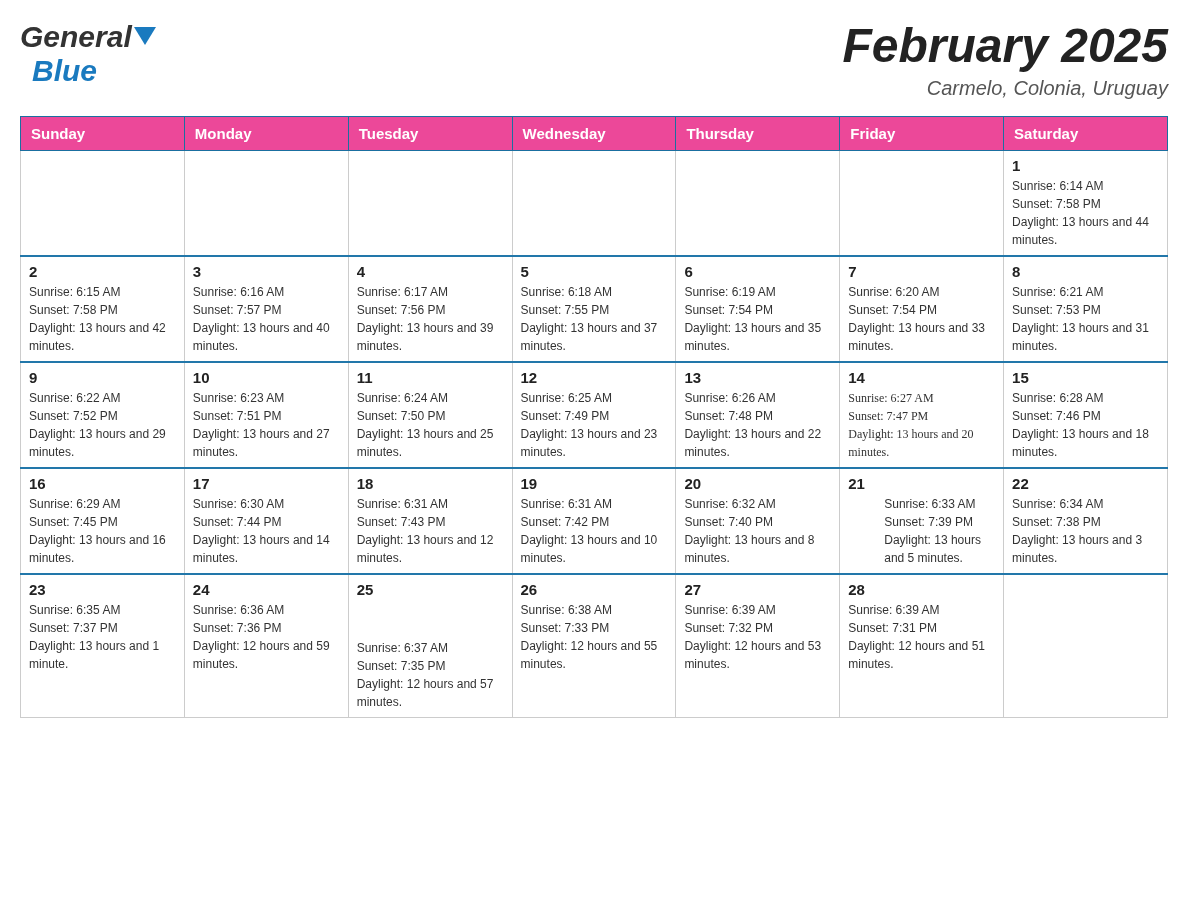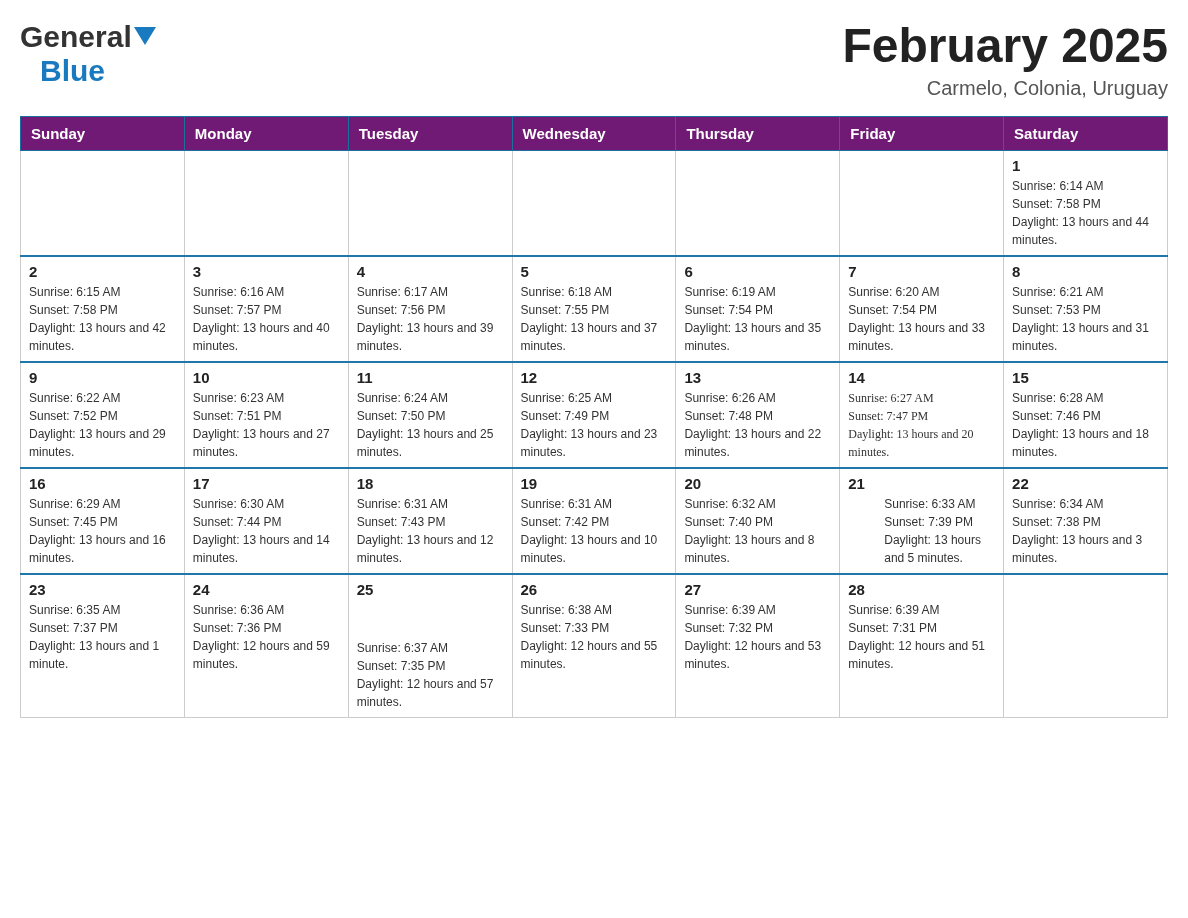--- a/index.html
+++ b/index.html
@@ -8,20 +8,21 @@
       background: #fff;
       padding: 20px;
       width: 1188px;
       min-height: 918px;
     }
     .header {
       display: flex;
       justify-content: space-between;
       align-items: flex-start;
       margin-bottom: 16px;
+      font-style: italic;
     }
     .logo {
       display: flex;
       flex-direction: column;
       align-items: flex-start;
     }
     .title-block {
       text-align: right;
     }
     .month-title {
@@ -34,21 +35,21 @@
       font-size: 20px;
       color: #555;
       margin-top: 4px;
     }
     .calendar {
       width: 100%;
       border-collapse: collapse;
       border: 1px solid #bbb;
     }
     .calendar th {
-      background-color: #701a75;
+      background-color: #ec4899;
       color: #fff;
       font-size: 15px;
       font-weight: bold;
       padding: 8px 10px;
       text-align: left;
       border: 1px solid #1a6fa0;
     }
     .calendar td {
       vertical-align: top;
       padding: 6px 8px;
@@ -84,21 +85,21 @@
 <body>
 
 <div class="header">
   <div class="logo">
     <div style="display:flex; align-items:center;">
       <span style="font-size:30px;font-weight:bold;color:#333;">General</span>
       <svg width="22" height="20" viewBox="0 0 22 20" style="margin-left:2px;">
         <polygon points="0,0 22,0 11,18" fill="#1a7abf"></polygon>
       </svg>
     </div>
-    <span style="font-size:30px;font-weight:bold;color:#1a7abf;margin-left:20px;">Blue</span>
+    <span style="font-size:30px;font-weight:bold;color:#1a7abf;margin-left:12px;">Blue</span>
   </div>
   <div class="title-block">
     <div class="month-title">February 2025</div>
     <div class="location">Carmelo, Colonia, Uruguay</div>
   </div>
 </div>
 
 <table class="calendar">
   <thead>
     <tr>

